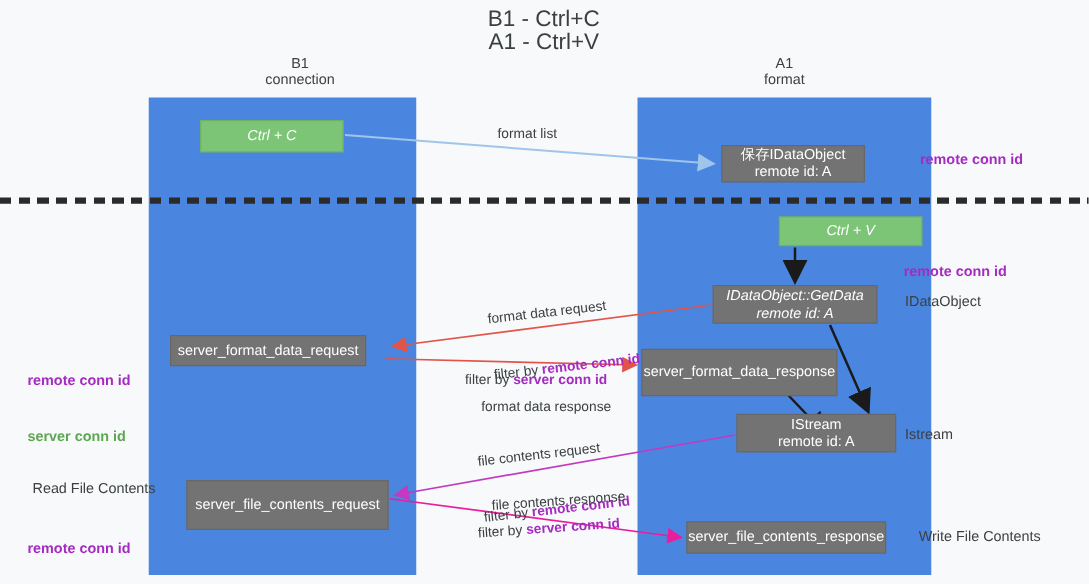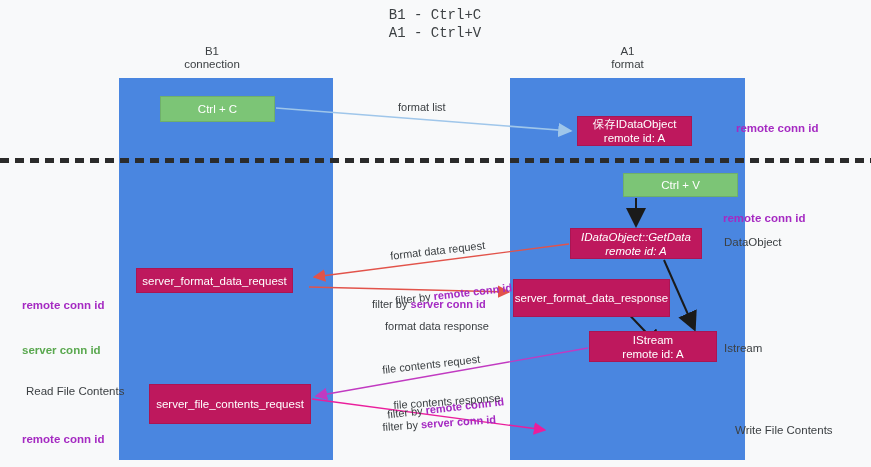--- a/index.html
+++ b/index.html
@@ -11,40 +11,40 @@
     position:relative;
     color:#3c4043;
   }
   #stage{position:absolute;left:0;top:0;width:871px;height:467px;}
   .lane{position:absolute;background:#4a86e0;}
   .lane-b1{left:119px;top:78px;width:214px;height:382px;}
   .lane-a1{left:510px;top:78px;width:235px;height:382px;}
 
   .title{
     position:absolute;text-align:center;white-space:pre;
-    font-size:14px;color:#3c4043;line-height:18px;font-family:Liberation Mono, monospace;
+    font-size:18px;color:#3c4043;line-height:18px;
   }
   #diagram-title{left:335px;top:6px;width:200px;}
 
   .col-head{
     position:absolute;text-align:center;white-space:pre;
     font-size:11.5px;color:#3c4043;line-height:13px;
   }
-  #head-b1{left:112px;top:45px;width:200px;}
+  #head-b1{left:140px;top:45px;width:200px;}
   #head-a1{left:517px;top:45px;width:221px;}
 
   .node{
     position:absolute;box-sizing:border-box;
     display:flex;align-items:center;justify-content:center;
     text-align:center;white-space:pre-line;
     font-size:11.5px;color:#ffffff;line-height:14px;
     border:1px solid rgba(0,0,0,0.10);
   }
-  .node.green{background:#7cc576;}
-  .node.orange{background:#be185d;}
+  .node.green{background:#7cc576;font-style:italic;}
+  .node.orange{background:#737373;}
 
   #node-ctrlc{left:160px;top:96px;width:115px;height:26px;}
   #node-save-idataobject{left:577px;top:116px;width:115px;height:30px;}
   #node-ctrlv{left:577px;top:173px;width:115px;height:24px;margin-left:46px;}
   #node-getdata{left:570px;top:228px;width:132px;height:31px;font-style:italic;}
   #node-fmt-req{left:136px;top:268px;width:157px;height:25px;}
   #node-fmt-resp{left:513px;top:279px;width:157px;height:38px;}
   #node-istream{left:589px;top:331px;width:128px;height:31px;}
   #node-file-req{left:149px;top:384px;width:162px;height:40px;}
   #node-file-resp{left:549px;top:417px;width:160px;height:26px;}
@@ -144,20 +144,21 @@
   <div class="node orange" id="node-save-idataobject">保存IDataObject
 remote id: A</div>
   <div class="node green" id="node-ctrlv">Ctrl + V</div>
   <div class="node orange" id="node-getdata">IDataObject::GetData
 remote id: A</div>
   <div class="node orange" id="node-fmt-req">server_format_data_request</div>
   <div class="node orange" id="node-fmt-resp">server_format_data_response</div>
   <div class="node orange" id="node-istream">IStream
 remote id: A</div>
   <div class="node orange" id="node-file-req">server_file_contents_request</div>
+  <div class="node orange" id="node-file-resp">server_file_contents_response</div>
 
   <div class="edge-label" id="el-format-list">format list</div>
 
   <div class="edge-label" id="el-fmt-req">
     <div>format data request</div>
     <div><span class="plain">filter by </span><span class="purple">remote conn id</span></div>
   </div>
 
   <div class="edge-label" id="el-fmt-resp">format data response</div>
   <div class="edge-label" id="el-fmt-resp2"><span class="plain">filter by </span><span class="purple">server conn id</span></div>
@@ -165,21 +166,21 @@
   <div class="edge-label" id="el-file-req">
     <div>file contents request</div>
     <div><span class="plain">filter by </span><span class="purple">remote conn id</span></div>
   </div>
 
   <div class="edge-label" id="el-file-resp">file contents response</div>
   <div class="edge-label" id="el-file-resp2"><span class="plain">filter by </span><span class="purple">server conn id</span></div>
 
   <div class="sidelabel purple" id="lbl-remote-conn-1">remote conn id</div>
   <div class="sidelabel purple" id="lbl-remote-conn-2">remote conn id</div>
-  <div class="sidelabel plain" id="lbl-dataobject">DataObject</div>
+  <div class="sidelabel plain" id="lbl-dataobject">IDataObject</div>
   <div class="sidelabel plain" id="lbl-istream">Istream</div>
   <div class="sidelabel plain" id="lbl-write-file">Write File Contents</div>
 
   <div class="sidelabel" id="lbl-left-conn">
     <div class="purple">remote conn id</div>
     <div class="green-txt">server conn id</div>
   </div>
 
   <div class="sidelabel plain" id="lbl-read-file">Read File Contents</div>
 

